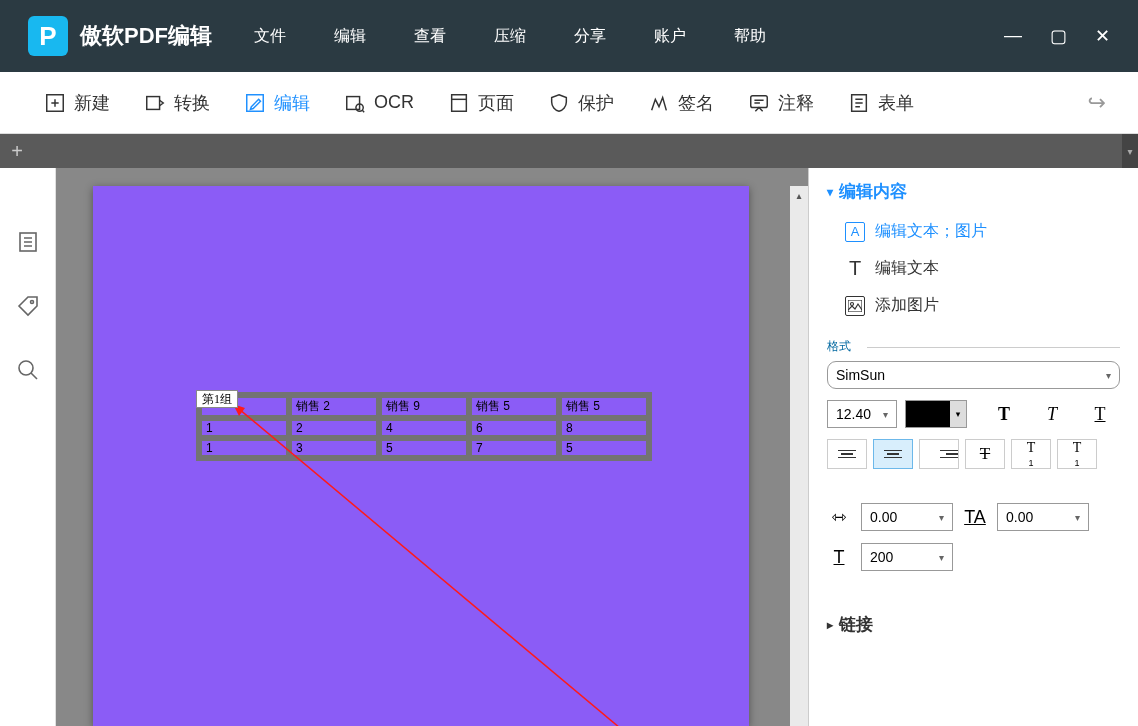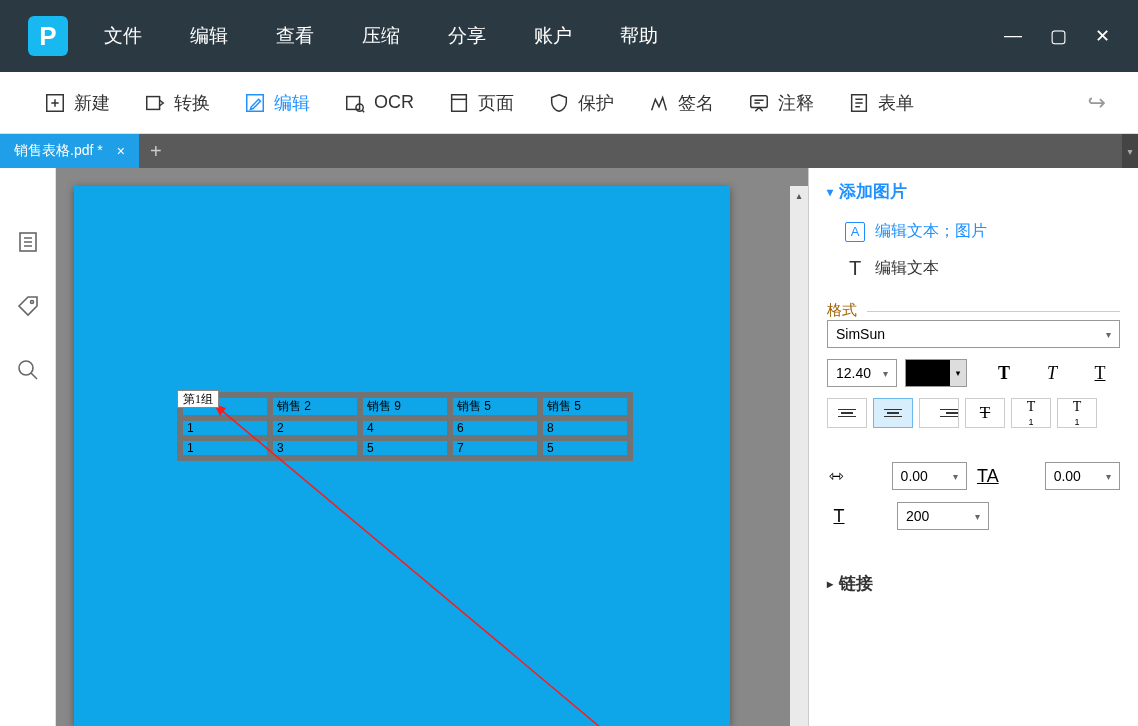--- a/index.html
+++ b/index.html
@@ -2,21 +2,21 @@
 <html><head>
 <meta charset="utf-8">
 <style>
 * { margin: 0; padding: 0; box-sizing: border-box; font-family: "Microsoft YaHei", Arial, sans-serif; }
 body { width: 1138px; height: 726px; overflow: hidden; background: #fff; }
 
 
 .titlebar { height: 72px; background: #2b3a42; display: flex; align-items: center; color: #fff; }
 .logo { width: 40px; height: 40px; background: #18b8f0; border-radius: 6px; margin: 0 12px 0 28px; display:flex;align-items:center;justify-content:center;color:#fff;font-size:26px;font-weight:bold; }
 .appname { font-size: 22px; font-weight: bold; margin-right: 18px; }
-.menu-item { font-size: 19px; padding: 0 24px; cursor: pointer; }
+.menu-item { font-size: 16px; padding: 0 24px; cursor: pointer; }
 .window-controls { margin-left: auto; display: flex; gap: 28px; padding-right: 28px; font-size: 18px; }
 .wc { cursor: pointer; }
 
 
 .toolbar { height: 62px; background: #fff; border-bottom: 1px solid #ddd; display: flex; align-items: center; padding: 0 32px; gap: 10px; }
 .tool { display: flex; align-items: center; gap: 8px; font-size: 18px; padding: 6px 12px; cursor: pointer; color: #333; text-align: center; }
 .tool.active { color: #1e90ff; }
 .tool svg { width: 22px; height: 22px; }
 .share-arrow { margin-left: auto; color: #999; font-size: 22px; }
 
@@ -28,69 +28,70 @@
 .tabbar-drop { width: 16px; background:#444; display:flex;align-items:center;justify-content:center;color:#aaa;font-size:10px; }
 
 
 .main { display: flex; height: 558px; }
 .left-rail { width: 56px; border-right: 1px solid #e0e0e0; display: flex; flex-direction: column; align-items: center; padding-top: 62px; gap: 40px; color: #666; }
 .rail-icon { width: 24px; height: 24px; cursor: pointer; }
 
 .canvas-area { flex: 1; background: #888; position: relative; overflow: hidden; }
 .scrollbar-v { position:absolute; right:0; top:18px; width:18px; bottom:0; background:#eaeaea; }
 .scroll-up, .scroll-down { height:18px; display:flex;align-items:center;justify-content:center;font-size:10px;color:#555;cursor:pointer; }
-.page { position: absolute; left: 18px; top: 18px; width: 656px; height: 540px; background: #0ea5e9; box-shadow: 0 2px 8px rgba(0,0,0,0.4); }
+.page { position: absolute; left: 37px; top: 18px; width: 656px; height: 540px; background: #8b5cf6; box-shadow: 0 2px 8px rgba(0,0,0,0.4); }
 
 .doc-table { position:absolute; left:103px; top:206px; border-collapse: collapse; }
 .doc-table td { border: 6px solid #737373; height: 18px; font-size: 12px; padding: 0 4px; font-family: Liberation Sans, sans-serif; }
 .c0{width:90px}.c1{width:90px}.c2{width:90px}.c3{width:90px}.c4{width:90px}
 .cell-edit { position:absolute; left:103px; top:204px; width:42px; height:18px; border:1px solid #888; font-size:12px; font-family:SimSun,serif; display:flex;align-items:center;justify-content:center; background:#fff; z-index:5; }
 .red-arrow { position:absolute; left:140px; top:218px; width:560px; height:400px; pointer-events:none; }
 
 .right-panel { width: 330px; border-left: 1px solid #ccc; background: #fff; padding: 12px 18px; overflow: hidden; }
 .section-head { display:flex; align-items:center; gap:6px; font-size:17px; font-weight:bold; color:#1e90ff; margin-bottom:10px; cursor:pointer; }
 .section-head.collapsed { color:#333; }
 .tri { font-size:12px; }
 .panel-item { display:flex; align-items:center; gap:10px; padding:8px 0 8px 18px; font-size:16px; cursor:pointer; color:#333; }
 .panel-item.sel { color:#1e90ff; }
 .panel-item .ico { width:20px; height:20px; display:flex;align-items:center;justify-content:center; border:1.5px solid currentColor; border-radius:2px; font-size:13px; }
 .panel-item .ico.noborder { border:none; font-size:20px; }
 
-.format-label { font-size:15px; color:#a16207; margin:14px 0 0; position:relative; }
+.format-label { font-size:12px; color:#0369a1; margin:14px 0 6px; position:relative; }
 .format-label:after { content:""; position:absolute; left:40px; right:0; top:50%; height:1px; background:#ccc; }
 .select-row { display:flex; align-items:center; gap:8px; margin-bottom:10px; }
 .sel-box { border:1px solid #999; height:28px; display:flex; align-items:center; padding:0 8px; font-size:14px; background:#fff; cursor:pointer; justify-content:space-between; }
 .sel-box .arr { font-size:10px; color:#666; }
-.font-select { flex:1; }
+.font-select { flex:1;border-radius:9px; }
 .size-select { width:70px; }
 .color-swatch { width:62px; height:28px; border:1px solid #999; display:flex; }
 .color-swatch .c { flex:1; background:#000; }
 .color-swatch .d { width:16px; background:#ddd; display:flex;align-items:center;justify-content:center;font-size:9px; }
 
 .style-btn { width:40px; height:30px; border:none; background:#fff; display:flex;align-items:center;justify-content:center; font-family:serif; font-size:18px; cursor:pointer; }
 .style-btn.bold{font-weight:bold}
 .style-btn.italic{font-style:italic}
 .style-btn.under{text-decoration:underline}
 .align-row { display:flex; gap:6px; margin-bottom:14px; }
 .align-btn { width:40px; height:30px; border:1px solid #ccc; background:#fff; display:flex;flex-direction:column;align-items:center;justify-content:center; gap:2px; cursor:pointer; }
 .align-btn.sel{ background:#d8eefc; border-color:#6cb8ea; }
 .align-btn .l{ height:1.5px; background:#333; }
 .strike-btn { font-family:serif; font-size:17px; text-decoration:line-through; }
 .sup-btn { font-family:serif; font-size:14px; }
 
 .spacing-row { display:flex; align-items:center; gap:10px; margin-bottom:12px; }
 .spacing-icon { font-size:18px; width:24px; text-align:center; }
-.spacing-sel { width:92px;margin-left:36px; }
+.spacing-sel { width:92px; }
 
 </style>
 </head>
 <body>
 
 <div class="titlebar">
   <div class="logo">P</div>
+  <div class="appname">傲软PDF编辑</div>
   <div class="menu-item">文件</div>
   <div class="menu-item">编辑</div>
   <div class="menu-item">查看</div>
   <div class="menu-item">压缩</div>
   <div class="menu-item">分享</div>
   <div class="menu-item">账户</div>
   <div class="menu-item">帮助</div>
   <div class="window-controls">
     <span class="wc">—</span>
     <span class="wc">▢</span>
@@ -158,24 +159,20 @@
       <svg viewBox="0 0 24 24" fill="none" stroke="#333" stroke-width="1.6">
         <rect x="4" y="3" width="16" height="18"></rect>
         <path d="M8 8h8M8 12h8M8 16h5"></path>
       </svg>
       <span>表单</span>
     </div>
   <div class="share-arrow">↪</div>
 </div>
 
 <div class="tabbar">
-  <div class="tab">
-    <span>销售表格.pdf *</span>
-    <span class="close">×</span>
-  </div>
   <div class="addtab">+</div>
   <div style="flex:1"></div>
   <div class="tabbar-drop">▾</div>
 </div>
 
 <div class="main">
   <div class="left-rail">
     <svg class="rail-icon" viewBox="0 0 24 24" fill="none" stroke="#666" stroke-width="1.6">
         <rect x="4" y="3" width="16" height="18"></rect>
         <path d="M8 8h8M8 12h8M8 16h8"></path>
@@ -224,29 +221,39 @@
       </svg>
     </div>
     <div class="scrollbar-v">
       <div class="scroll-up">▴</div>
     </div>
   </div>
 
   <div class="right-panel">
     <div class="section-head">
         <span class="tri">▾</span>
-        <span>添加图片</span>
+        <span>编辑内容</span>
       </div>
     <div class="panel-item sel">
         <span class="ico">A</span>
         <span>编辑文本；图片</span>
       </div>
     <div class="panel-item">
         <span class="ico noborder">T</span>
         <span>编辑文本</span>
+      </div>
+    <div class="panel-item">
+        <span class="ico">
+          <svg width="14" height="12" viewBox="0 0 14 12" fill="none" stroke="#333" stroke-width="1.2">
+            <rect x="0" y="0" width="14" height="12"></rect>
+            <circle cx="4" cy="4" r="1.5"></circle>
+            <path d="M0 10l4-4 3 3 3-5 4 6"></path>
+          </svg>
+        </span>
+        <span>添加图片</span>
       </div>
 
     <div class="format-label">格式</div>
     <div class="select-row">
       <div class="sel-box font-select">
           <span>SimSun</span>
           <span class="arr">▾</span>
         </div>
     </div>
     <div class="select-row">

